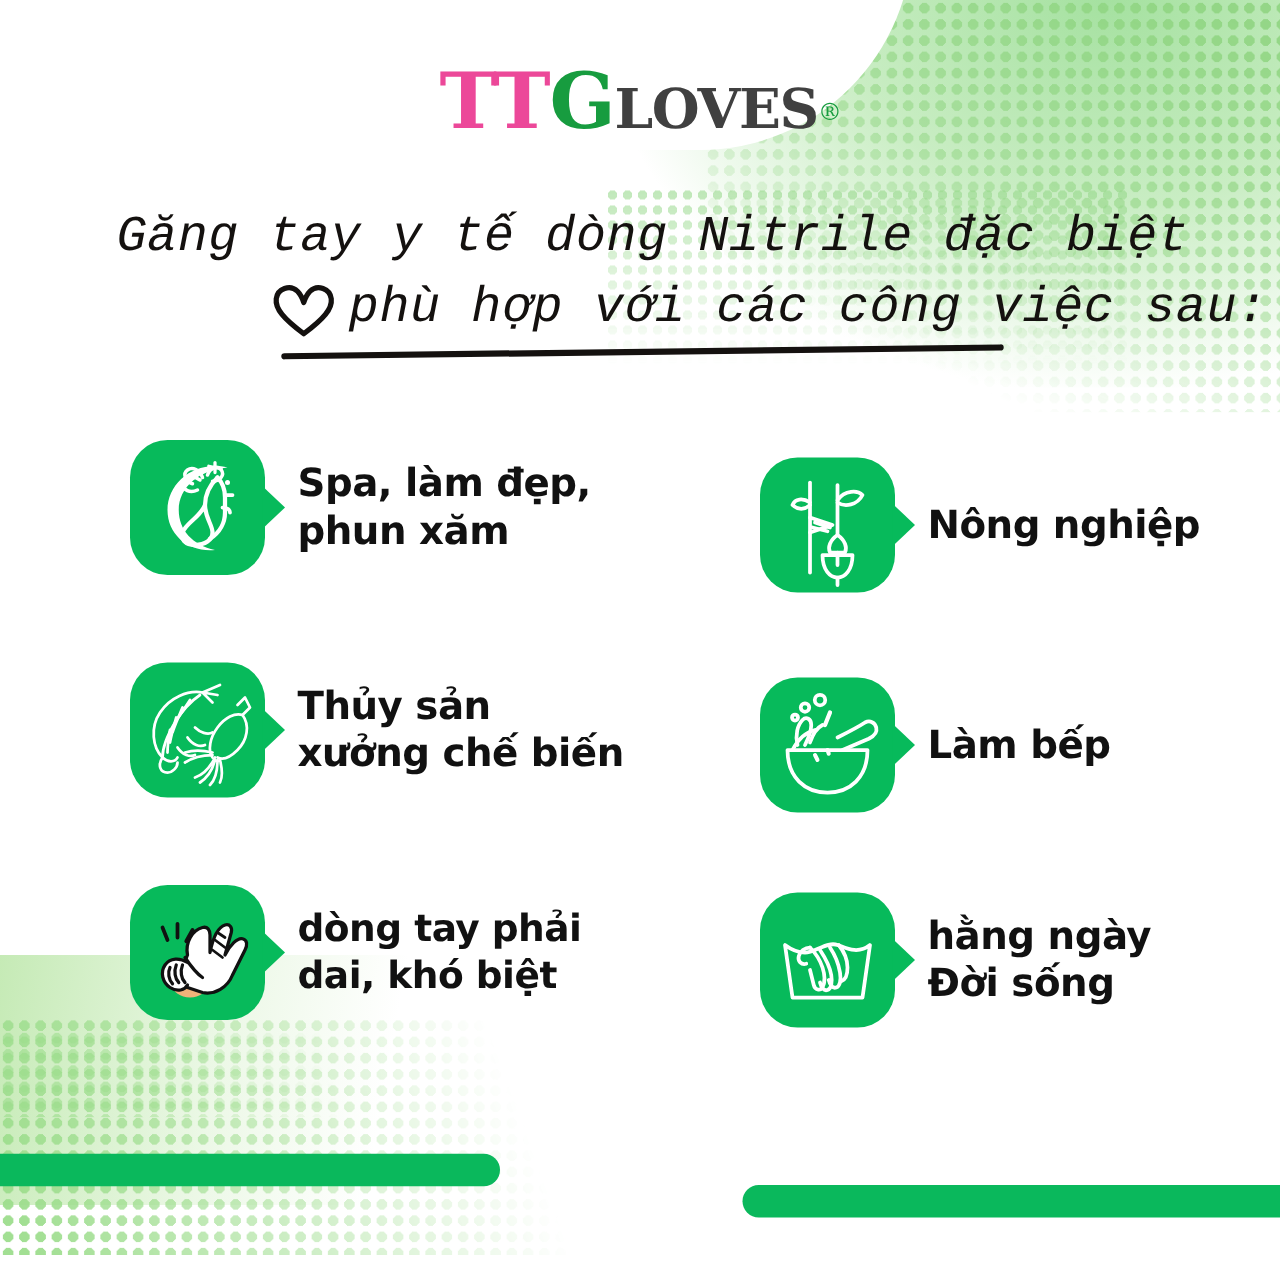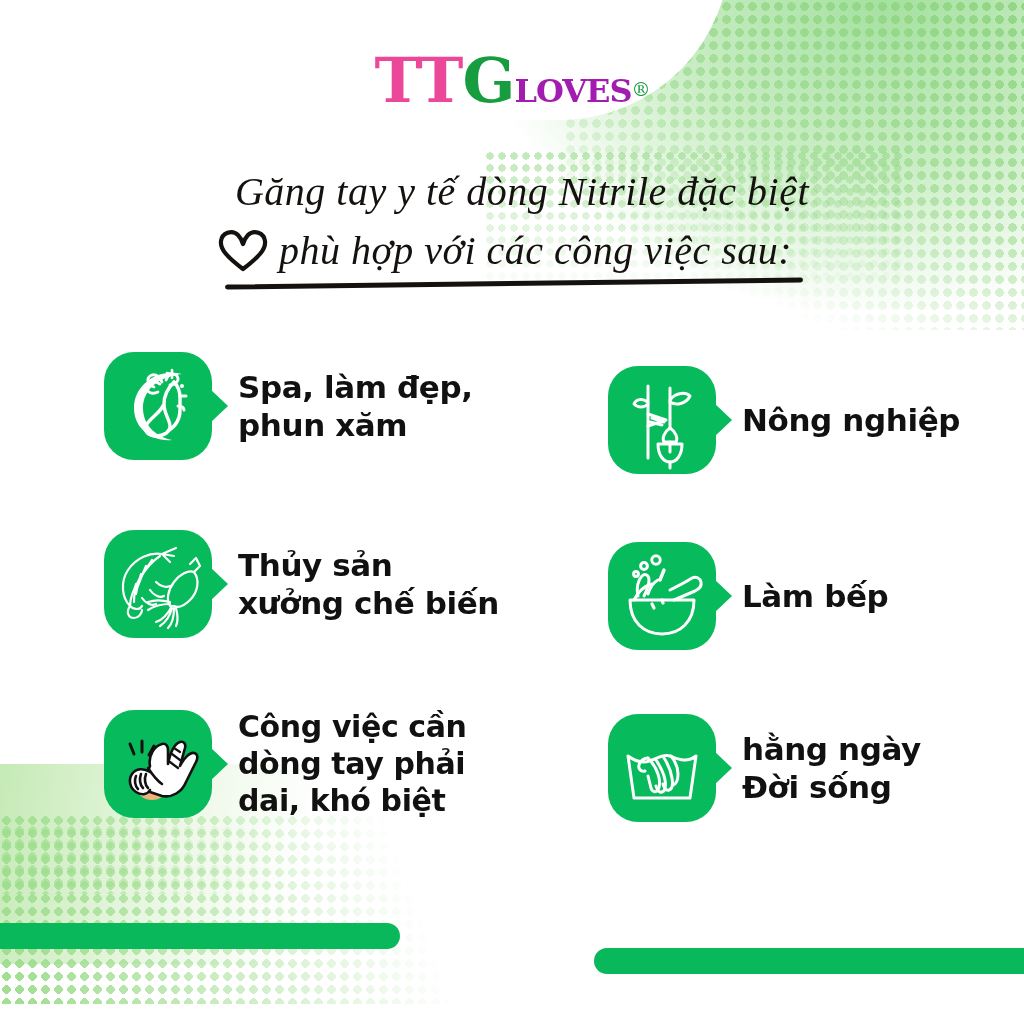--- a/index.html
+++ b/index.html
@@ -63,27 +63,27 @@
 
   
   .logo{position:absolute;top:44px;left:0;width:1024px;text-align:center;}
   .logo-text{
     font-family:"DejaVu Serif","Liberation Serif",serif;
     font-weight:700;letter-spacing:-1px;white-space:nowrap;display:inline-block;
     position:relative;
   }
   .logo-ttg{font-size:62px;color:#ec4899;}
   .logo-g{font-size:62px;color:#179c3f;}
-  .logo-loves{font-size:32px;color:#a21caf;}
+  .logo-loves{font-size:44px;color:#404040;}
   .logo-r{font-size:19px;color:#179c3f;vertical-align:super;font-weight:400;}
 
   
   .headline{
     position:absolute;top:168px;left:0;width:1024px;
-    font-family:Liberation Serif, serif;
+    font-family:Liberation Mono, monospace;
     font-style:italic;color:#14110f;
   }
   .hl-l1{
     text-align:center;font-size:40px;letter-spacing:.5px;
     padding-left:20px;
   }
   .hl-l2-wrap{
     position:relative;width:600px;margin:12px auto 0 auto;
     display:flex;align-items:flex-start;justify-content:flex-start;padding-left:10px;
   }
@@ -213,21 +213,20 @@
               <path d="M46 56 C44 46 50 36 58 34 C62 33 64 36 64 40 L64 54 C66 44 70 34 76 32 C80 31 82 34 81 38 L76 56 C80 48 86 42 90 43 C94 44 94 48 92 52 L82 72 C78 82 68 88 58 86 L46 82 C40 80 38 72 42 66 Z"></path>
               <path d="M46 62 C40 58 32 58 28 64 C24 70 26 78 32 82 C38 86 44 84 46 80"></path>
               <path d="M32 66 C30 70 31 76 34 79 M37 64 C35 69 36 75 39 78 M42 64 C40 69 41 75 44 78"></path>
               <path d="M44 58 C48 64 52 70 58 74" fill="none"></path>
               <path d="M68 44 L76 50 M66 52 L74 58 M70 38 L76 42" fill="none" stroke-width="2.2"></path>
               <path d="M30 44 L26 34 M38 42 L38 31 M45 45 L50 36" fill="none" stroke-width="3"></path>
             </g>
           </svg>
         </div>
         <div class="label label-sm">
-          <div>Công việc cần</div>
           <div>dòng tay phải</div>
           <div>dai, khó biệt</div>
         </div>
       </div>
 
     </div>
 
     <div class="col col-right">
 
       <div class="item" style="left:96px;top:14px;">

